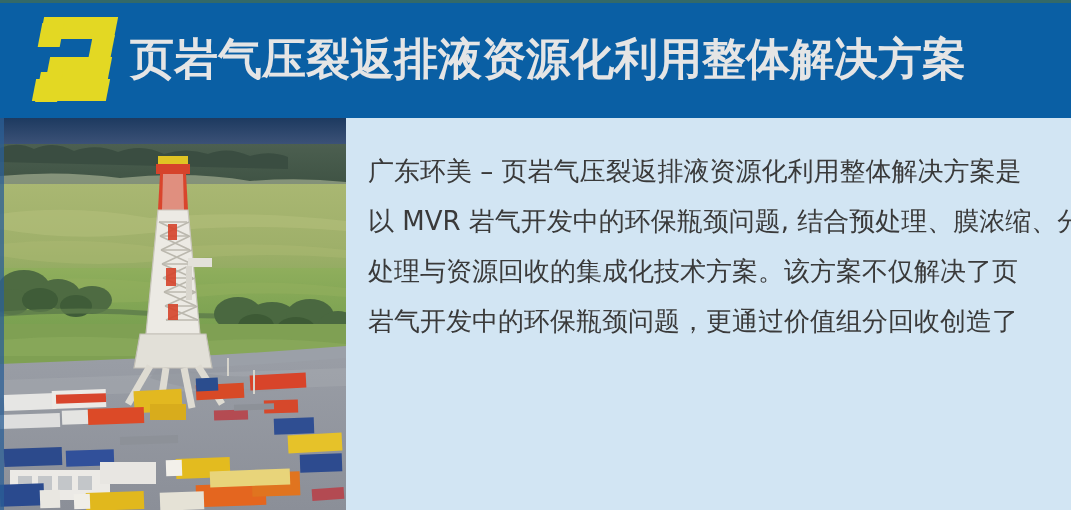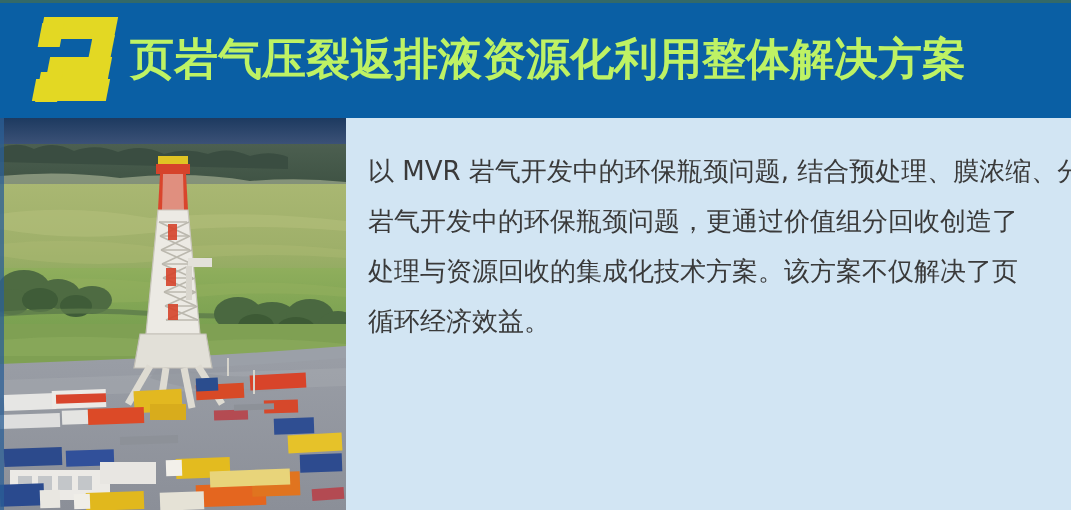--- a/index.html
+++ b/index.html
@@ -86,21 +86,21 @@
     left: 0px; top: 62px; width: 74px; height: 22px;
     transform: skewX(-11deg);
   }
   
   .numeral .s-nub {
     left: 6px; top: 6px; width: 22px; height: 24px;
     transform: skewX(-11deg);
   }
 
   .banner-title {
-    color: #bef264;
+    color: #e5e5e5;
     font-size: 44px;
     font-weight: bold;
     letter-spacing: 0px;
     line-height: 1;
     white-space: nowrap;
     font-family: "DejaVu Sans", "Liberation Sans", sans-serif;
   }
 
   
   .photo {
@@ -341,20 +341,20 @@
         <path d="M228 240 L228 258"></path>
       </g>
 
       <rect x="0" y="366" width="44" height="22" fill="#2a4a8e" transform="rotate(-2 22 377)"></rect>
       <rect x="40" y="372" width="20" height="18" fill="#e9e7e1" transform="rotate(-2 50 381)"></rect>
     </svg>
   </div>
 
   <div class="text-panel">
     <div class="paragraph">
+      <span class="ln">广东环美 – 页岩气压裂返排液资源化利用整体解决方案是</span>
       <span class="ln">以 MVR 岩气开发中的环保瓶颈问题, 结合预处理、膜浓缩、分</span>
+      <span class="ln">处理与资源回收的集成化技术方案。该方案不仅解决了页</span>
       <span class="ln">岩气开发中的环保瓶颈问题，更通过价值组分回收创造了</span>
-      <span class="ln">处理与资源回收的集成化技术方案。该方案不仅解决了页</span>
-      <span class="ln">循环经济效益。</span>
     </div>
   </div>
 
 </div>
 
 </body></html>

